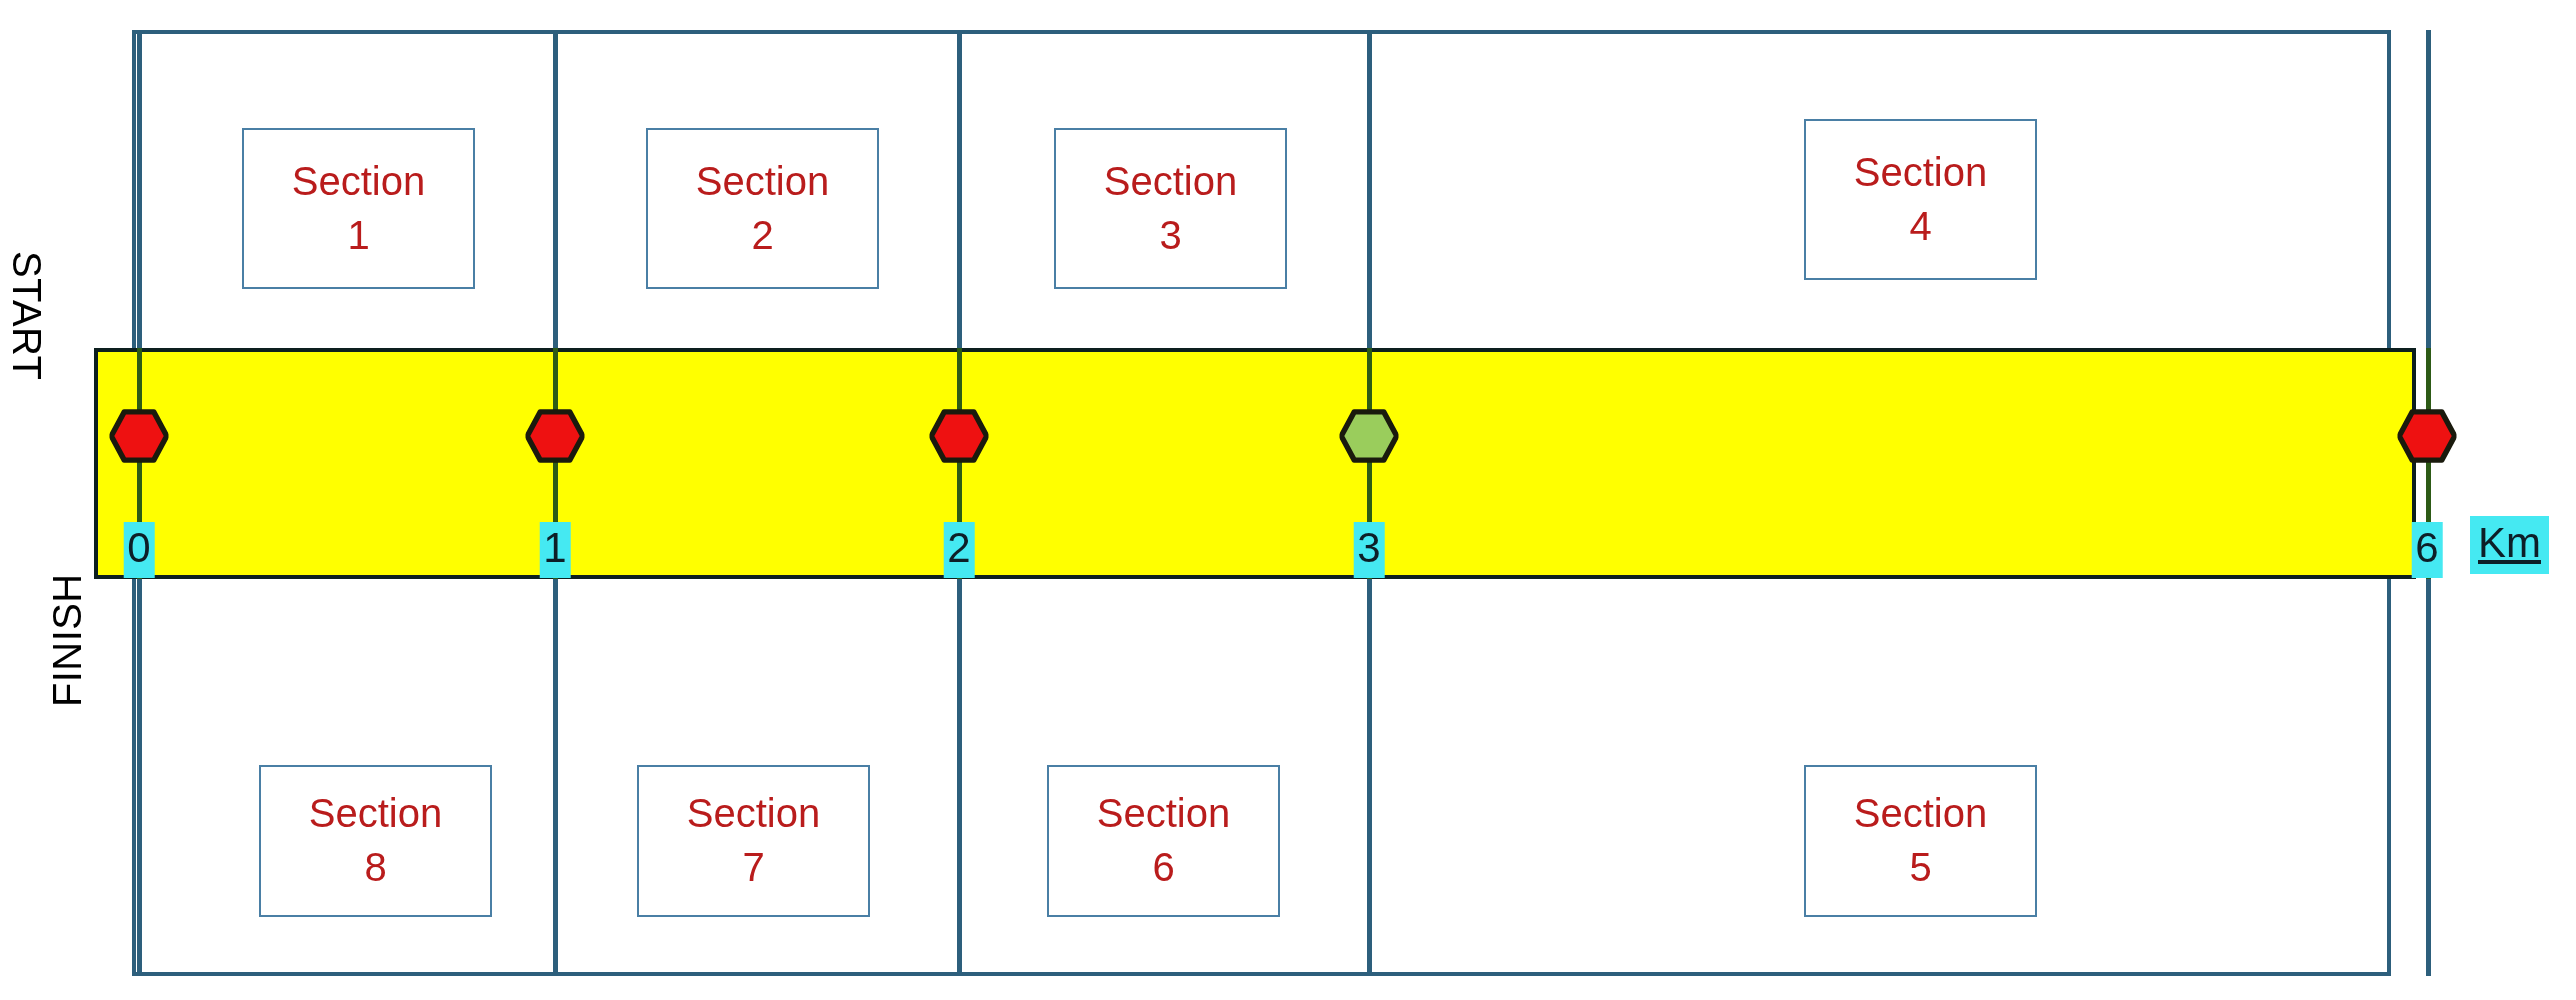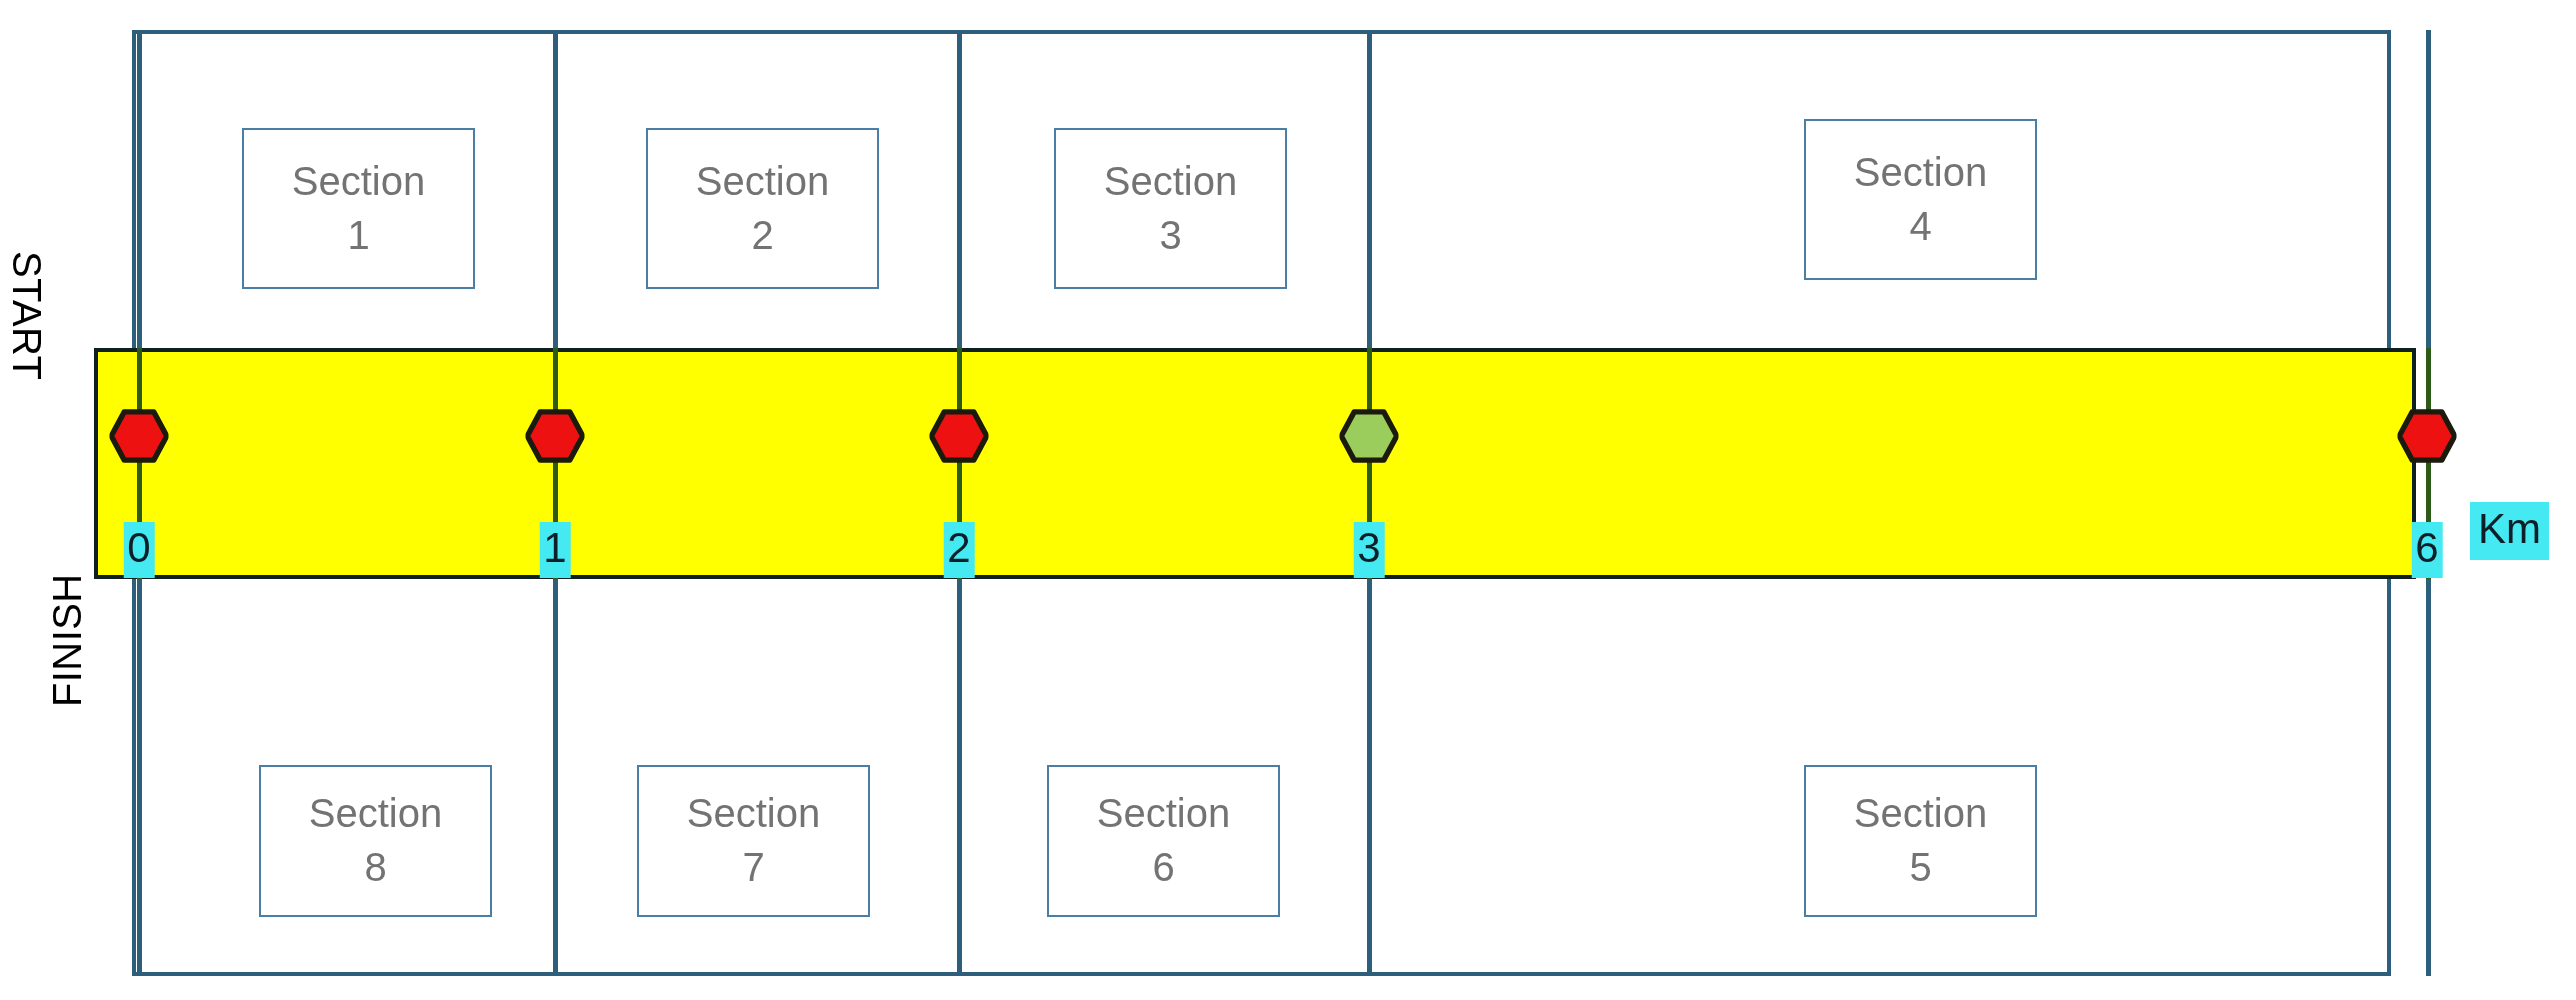--- a/index.html
+++ b/index.html
@@ -103,21 +103,21 @@
   
   .section-box {
     position: absolute;
     border: 2.7px solid #4a7fa5;
     background: #ffffff;
     box-sizing: border-box;
     display: flex;
     flex-direction: column;
     align-items: center;
     justify-content: center;
-    color: #737373;
+    color: #b91c1c;
     font-size: 40px;
     line-height: 1.34;
   }
   .section-box .sec-word,
   .section-box .sec-num { display: block; }
 
   
   .side-label {
     position: absolute;
     color: #000000;
@@ -219,16 +219,16 @@
       <div class="km-label" style="left: 1369px; top: 522px;">3</div>
       <div class="stem" style="left: 2426px;"></div>
       <div class="hex" style="left: 2427px; top: 436px;">
         <svg viewBox="0 0 66 60" xmlns="http://www.w3.org/2000/svg">
           <polygon points="16.5,3 49.5,3 64,30 49.5,57 16.5,57 2,30" fill="#ee1111" stroke="#1a1a0d" stroke-width="6" stroke-linejoin="round"></polygon>
         </svg>
       </div>
       <div class="km-label" style="left: 2427px; top: 522px;">6</div>
     </div>
 
-  <div class="km-unit" style="left:2470px; top:502px;">Km</div>
+  <div class="km-unit" style="left:2470px; top:516px;text-decoration:underline;">Km</div>
 
 </div>
 
 
 </body></html>

